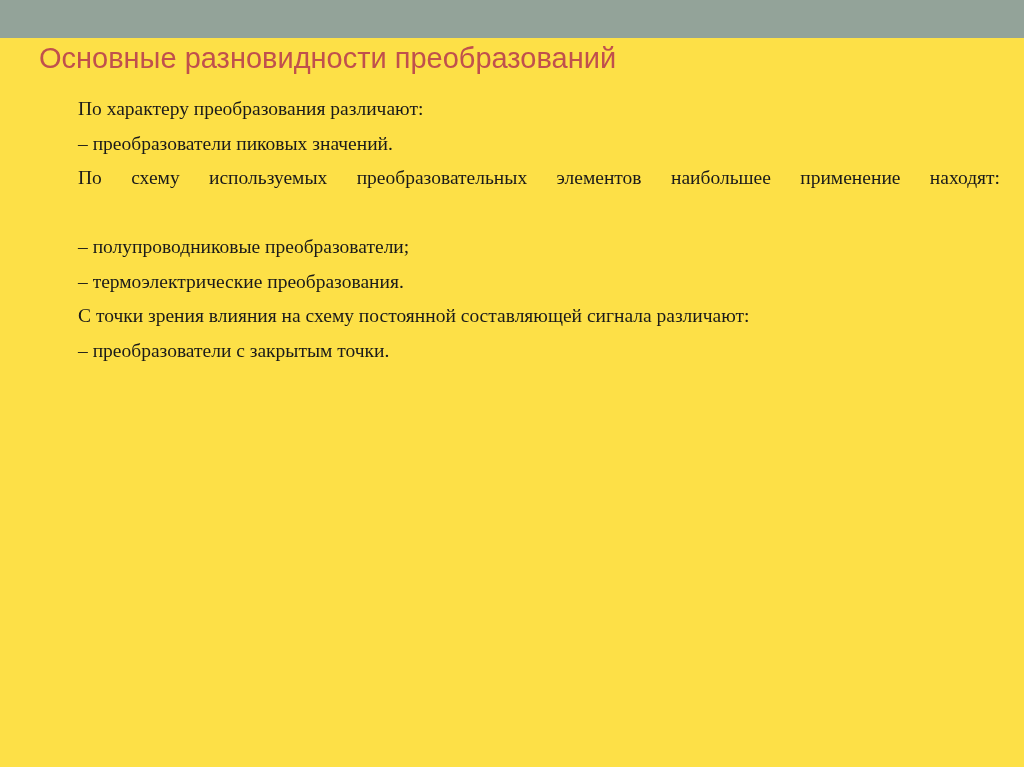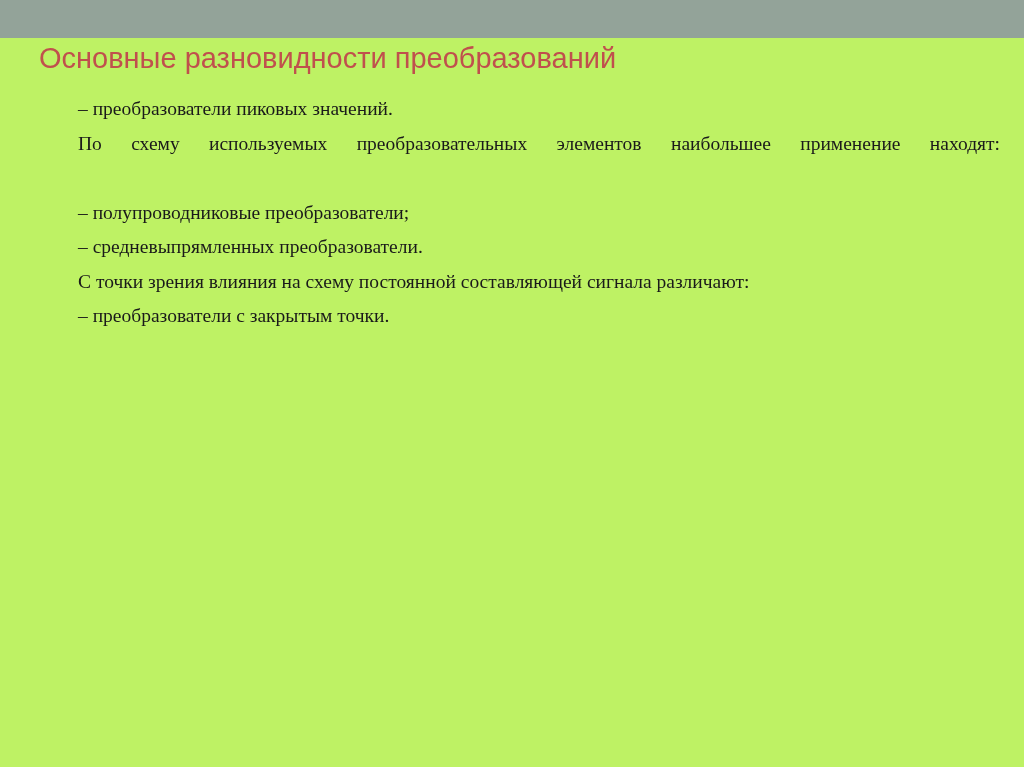--- a/index.html
+++ b/index.html
@@ -83,38 +83,39 @@
   }
   .para.flow::after {
     content: "";
     display: inline-block;
     width: 100%;
   }
 </style>
 </head>
 <body>
 
-<div class="slide" style="background: #bef264;">
+<div class="slide" style="background: #fde047;">
 
   <div class="top-band" style="background: rgb(147, 163, 153);"></div>
 
   <div class="slide-title" style="color: rgb(192, 80, 77);">Основные разновидности преобразований</div>
 
   <div class="body-content" style="color: rgb(26, 26, 26);">
 
+    <p class="para single">По характеру преобразования различают:</p>
 
 
 
     <p class="para dash">– преобразователи пиковых значений.</p>
 
     <p class="para flow">По схему используемых преобразовательных элементов наибольшее применение находят:</p>
 
     <p class="para dash">– полупроводниковые преобразователи;</p>
 
-    <p class="para dash">– средневыпрямленных преобразователи.</p>
+    <p class="para dash">– термоэлектрические преобразования.</p>
 
     <p class="para single">С точки зрения влияния на схему постоянной составляющей сигнала различают:</p>
 
 
     <p class="para dash">– преобразователи с закрытым точки.</p>
 
   </div>
 </div>
 
 </body></html>

